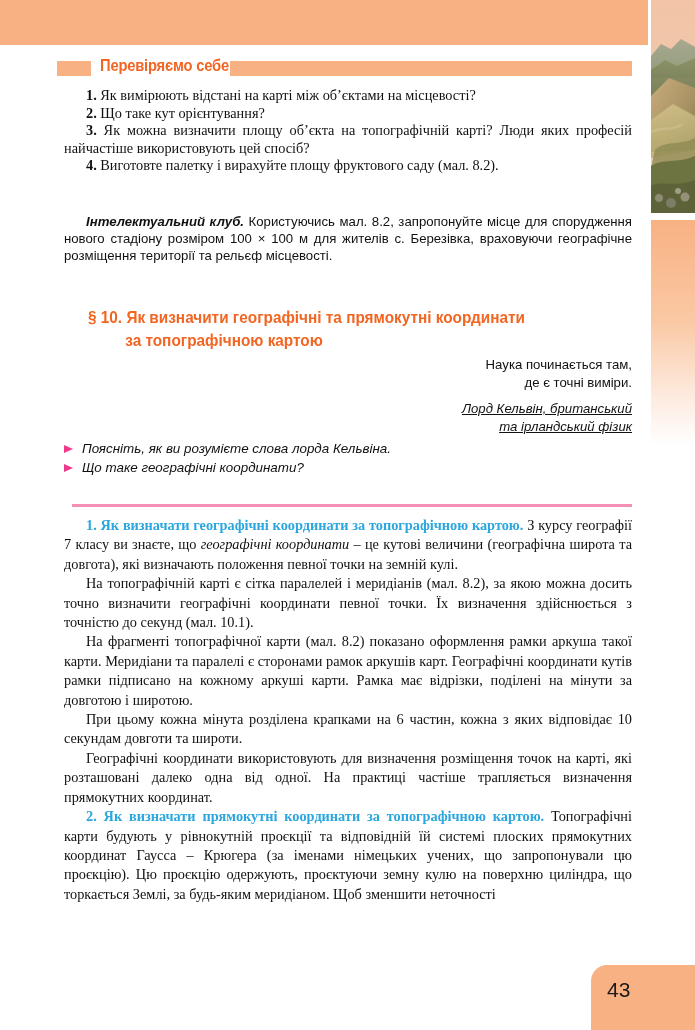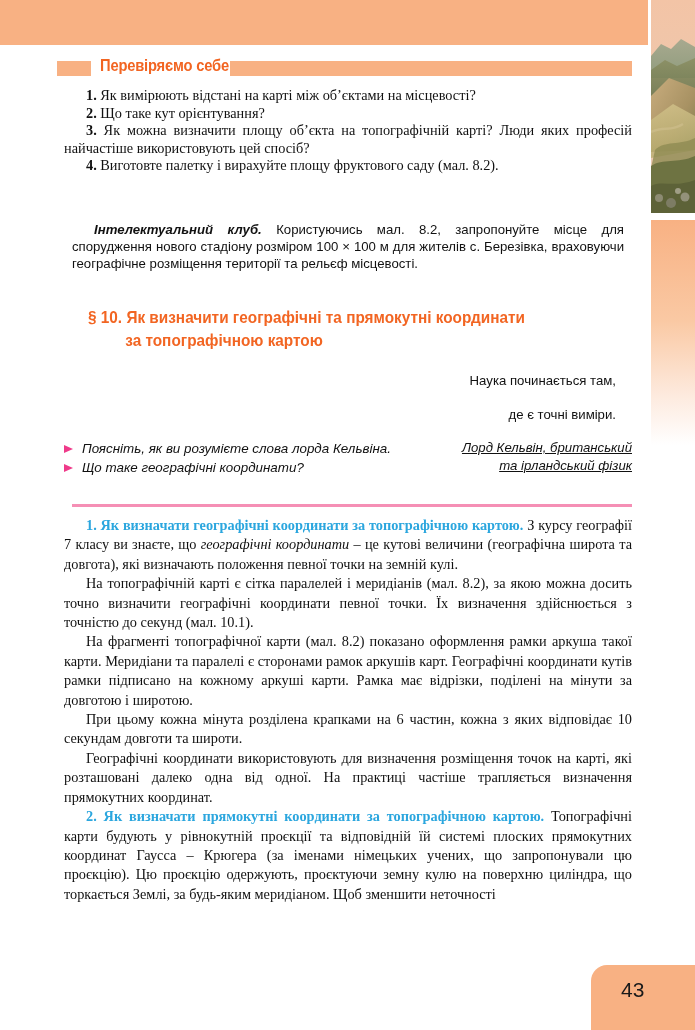--- a/index.html
+++ b/index.html
@@ -39,21 +39,21 @@
   }
   .page-number-block {
     position: absolute;
     left: 591px; top: 965px;
     width: 104px; height: 65px;
     background: #f8b183;
     border-top-left-radius: 16px;
   }
   .page-number {
     position: absolute;
-    left: 30px; top: 13px;
+    left: 16px; top: 13px;
     font-family: "Liberation Sans", "DejaVu Sans", sans-serif;
     font-size: 21px;
     color: #1a1a1a;
   }
 
   
   .content {
     position: absolute;
     left: 0; top: 0;
     width: 648px;
@@ -109,21 +109,21 @@
   
   .club {
     position: absolute;
     left: 64px; top: 213px;
     width: 568px;
     font-family: "Liberation Sans", "DejaVu Sans", sans-serif;
     font-size: 13.2px;
     line-height: 17.2px;
     text-align: justify;
   }
-  .club p { margin: 8px; text-indent: 22px; }
+  .club p { margin: 0; text-indent: 22px; }
   .club .club-name {
     font-weight: bold;
     font-style: italic;
   }
 
   
   .section-title {
     position: absolute;
     left: 88px; top: 292px;
     width: 540px;
@@ -142,21 +142,21 @@
   
   .epigraph {
     position: absolute;
     left: 330px; top: 356px;
     width: 302px;
     font-family: "Liberation Sans", "DejaVu Sans", sans-serif;
     font-size: 13.2px;
     line-height: 17.5px;
     text-align: right;
   }
-  .epigraph .quote { margin: 16px; }
+  .epigraph .quote { margin: 0; }
   .epigraph .author {
     margin: 9px 0 0 0;
     font-style: italic;
     text-decoration: underline;
   }
 
   
   .bullets {
     position: absolute;
     left: 64px; top: 440px;

